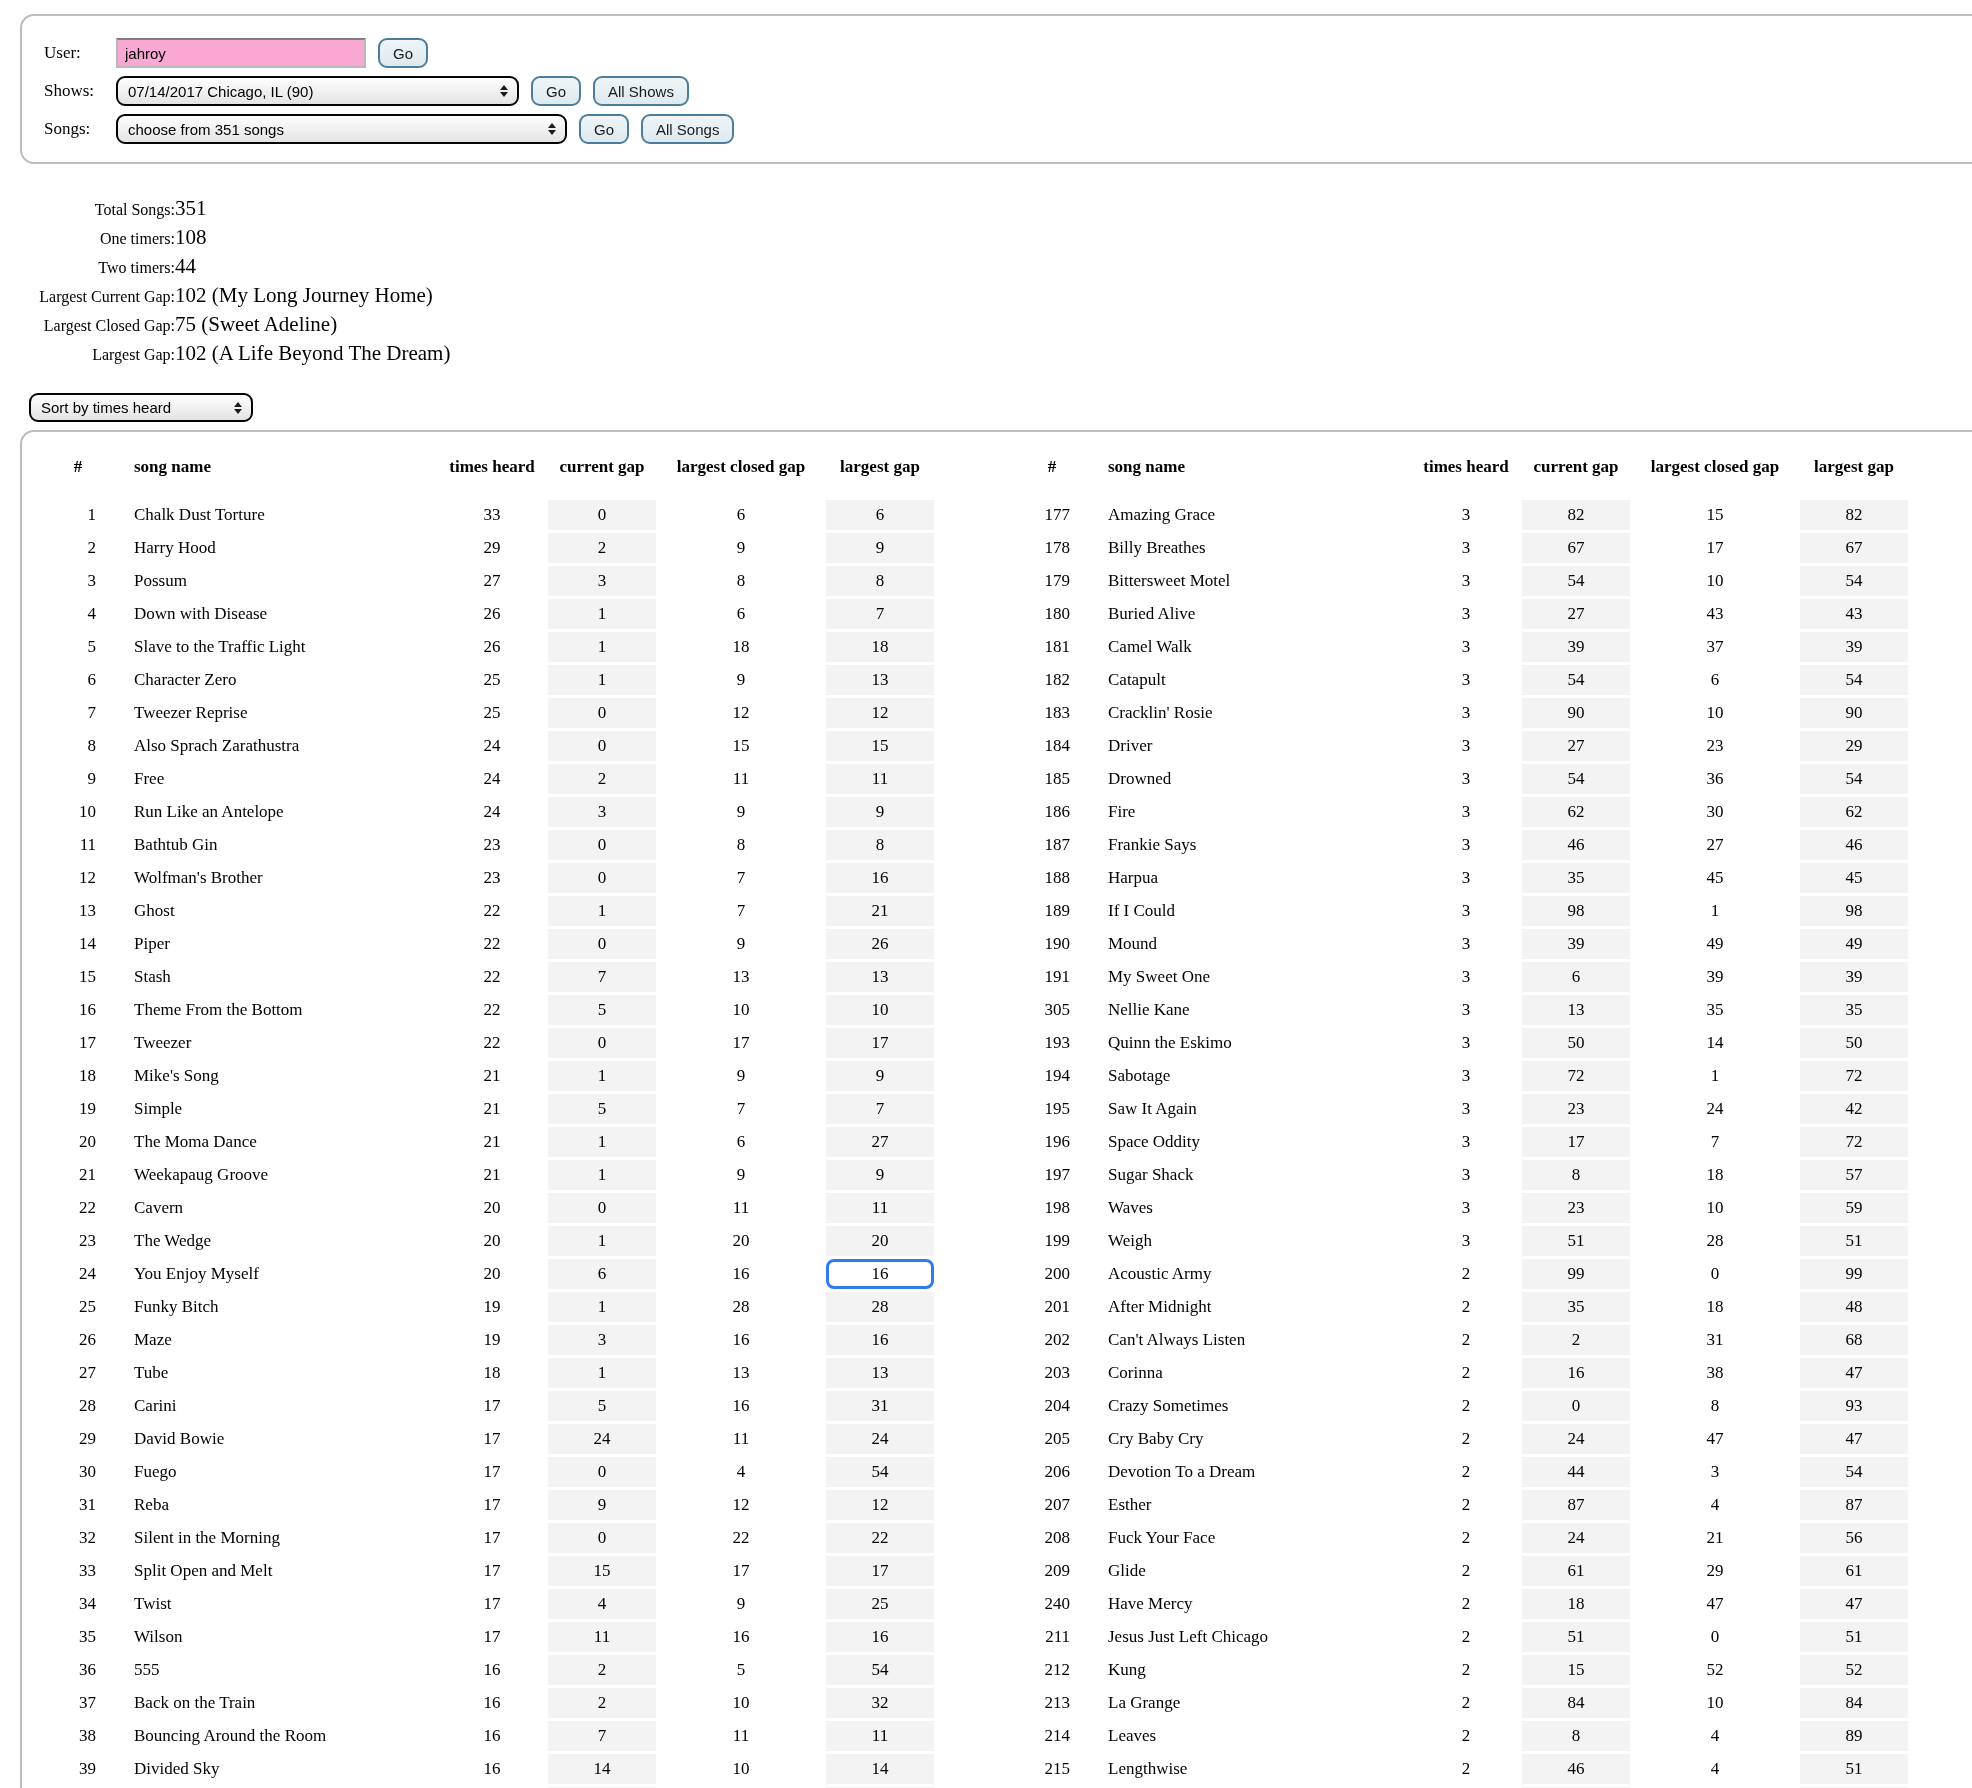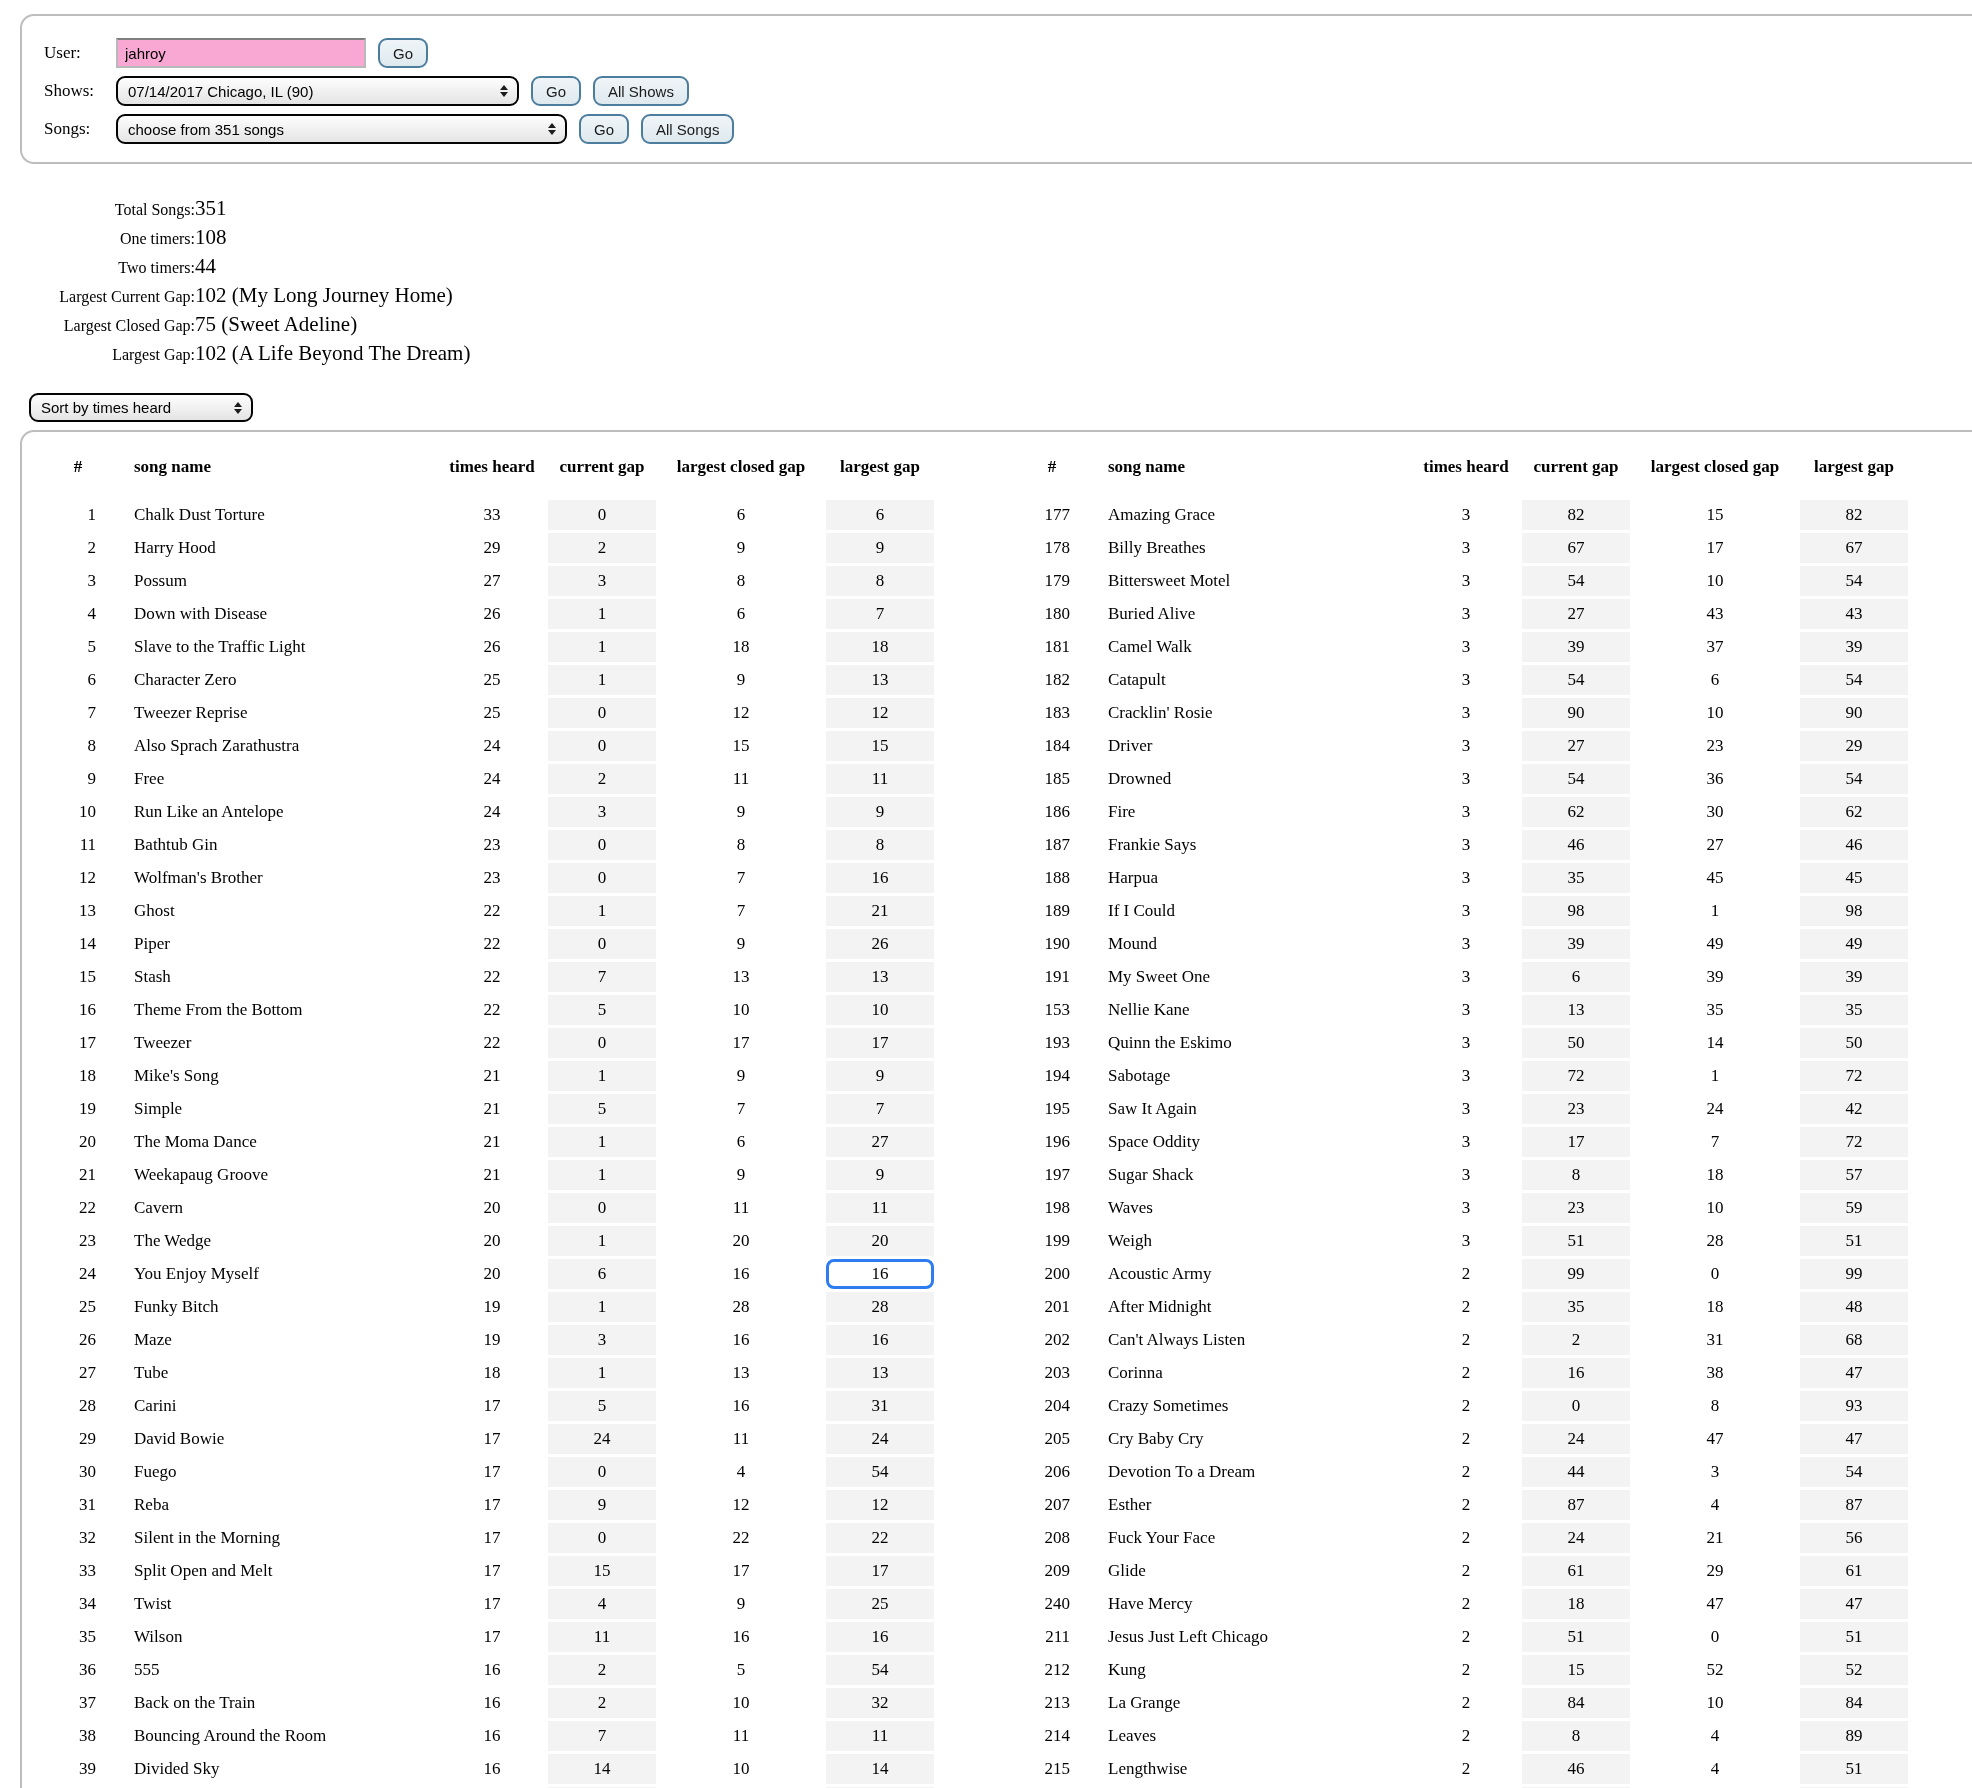--- a/index.html
+++ b/index.html
@@ -45,21 +45,21 @@
     cursor: pointer;
   }
   .sel-shows { width: 403px; }
   .sel-songs { width: 451px; }
   .sel-sort  { width: 224px; height: 29px; }
   .arrows { position: absolute; right: 9px; top: 50%; transform: translateY(-50%);
             display: flex; flex-direction: column; row-gap: 2px; }
   .tri-up   { width: 0; height: 0; border-left: 4px solid transparent; border-right: 4px solid transparent; border-bottom: 5px solid #1c1c1c; }
   .tri-down { width: 0; height: 0; border-left: 4px solid transparent; border-right: 4px solid transparent; border-top: 5px solid #1c1c1c; }
   
-  .stats { position: absolute; left: 30px; top: 196px; }
+  .stats { position: absolute; left: 10px; top: 196px; }
   .stat-row { display: flex; align-items: baseline; height: 19px; margin-bottom: 10px; }
   .stat-label { width: 165px; text-align: right; font-size: 16px; }
   .stat-value { font-size: 21px; }
   
   .sort-wrap { position: absolute; left: 29px; top: 378px; margin-top: 15px; }
   
   .table-box {
     position: absolute; left: 20px; top: 430px;
     width: 2030px; height: 1420px;
     border: 2px solid #bdbdbd; border-radius: 14px;
@@ -614,21 +614,21 @@
       </div>
       <div class="trow">
         <span class="c0">191</span>
         <span class="c1">My Sweet One</span>
         <span class="c2">3</span>
         <span class="c3">6</span>
         <span class="c4">39</span>
         <span class="c5">39</span>
       </div>
       <div class="trow">
-        <span class="c0">153</span>
+        <span class="c0">305</span>
         <span class="c1">Nellie Kane</span>
         <span class="c2">3</span>
         <span class="c3">13</span>
         <span class="c4">35</span>
         <span class="c5">35</span>
       </div>
       <div class="trow">
         <span class="c0">193</span>
         <span class="c1">Quinn the Eskimo</span>
         <span class="c2">3</span>

